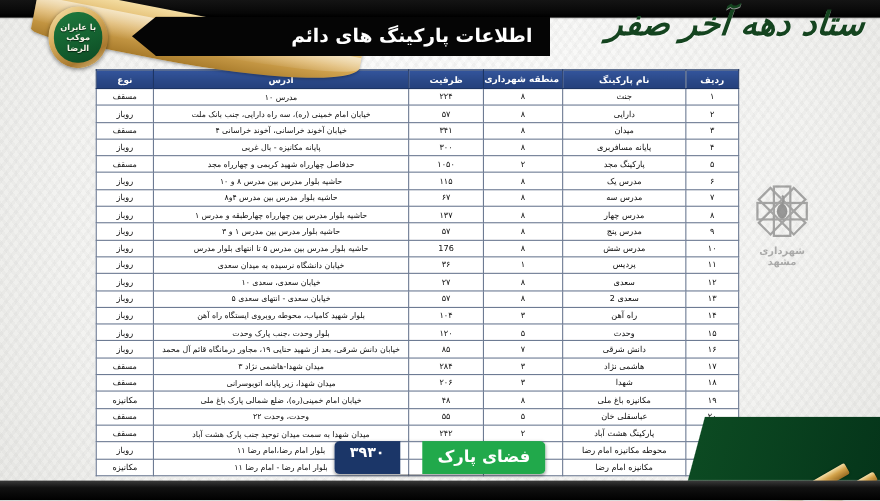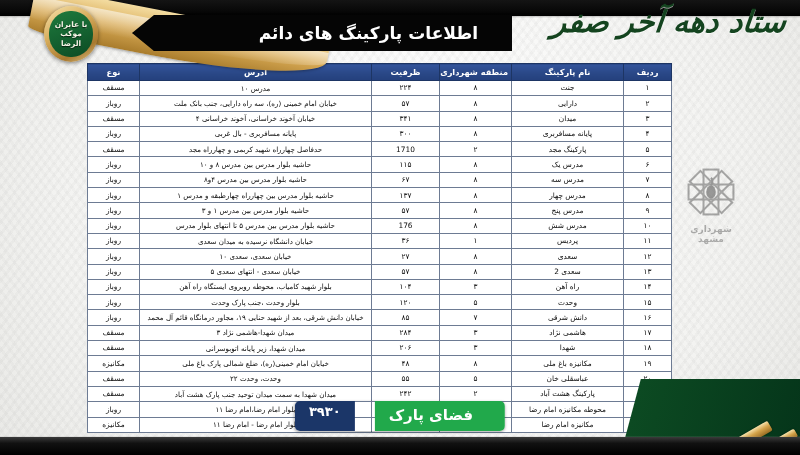--- a/index.html
+++ b/index.html
@@ -92,26 +92,26 @@
     overflow:hidden;
   }
   .emblem .inner-txt{
     color:#f5f2e6;font-size:7.5px;line-height:1.25;text-align:center;
     font-weight:bold;letter-spacing:.2px;
     text-shadow:0 1px 1px rgba(0,0,0,.6);
   }
 
   
   .title-banner{
-    position:absolute;left:132px;top:15px;width:380px;height:36px;z-index:7;
+    position:absolute;left:120px;top:15px;width:380px;height:36px;z-index:7;
     background:#050505;
     border-radius:4px 0 0 4px;
     clip-path:polygon(0 0, 100% 0, 100% 100%, 22px 100%, 0 50%, 22px 0);
     display:flex;align-items:center;justify-content:flex-start;
-    padding-right:34px;box-sizing:border-box;
+    padding-right:16px;box-sizing:border-box;
     box-shadow:0 2px 6px rgba(0,0,0,.35);
   }
   .title-banner .t{
     color:#ffffff;font-size:17px;font-weight:bold;letter-spacing:.3px;
     white-space:nowrap;
   }
 
   
   .calligraphy{
     position:absolute;right:14px;top:4px;z-index:7;
@@ -175,21 +175,21 @@
   
   .footer-badge{
     position:absolute;left:50%;transform:translateX(-50%);
     top:401px;z-index:8;display:flex;align-items:stretch;
     border-radius:5px;overflow:hidden;
     box-shadow:0 1px 3px rgba(0,0,0,.35);
   }
   .fb-label{
     background:#21a94b;color:#ffffff;
     font-size:15px;font-weight:bold;
-    padding:3px 32px 5px 14px;display:flex;align-items:center;margin-left:20px;
+    padding:3px 14px 5px 14px;display:flex;align-items:center;margin-left:20px;
   }
   .fb-value{
     background:#1b3668;color:#ffffff;
     font-size:13px;font-weight:bold;
     padding:3px 14px 12px 14px;display:flex;align-items:center;
     letter-spacing:1px;
   }
 </style>
 </head>
 <body>
@@ -279,28 +279,28 @@
             <td class="zone">۸</td>
             <td class="cap">۳۴۱</td>
             <td class="addr">خیابان آخوند خراسانی، آخوند خراسانی ۴</td>
             <td>مسقف</td>
           </tr>
           <tr>
             <td class="radif">۴</td>
             <td>پایانه مسافربری</td>
             <td class="zone">۸</td>
             <td class="cap">۳۰۰</td>
-            <td class="addr">پایانه مسافربری - بال غربی</td>
+            <td class="addr">پایانه مکانیزه - بال غربی</td>
             <td>روباز</td>
           </tr>
           <tr>
             <td class="radif">۵</td>
             <td>پارکینگ مجد</td>
             <td class="zone">۲</td>
-            <td class="cap">1710</td>
+            <td class="cap">۱۰۵۰</td>
             <td class="addr">حدفاصل چهارراه شهید کربمی و چهارراه مجد</td>
             <td>مسقف</td>
           </tr>
           <tr>
             <td class="radif">۶</td>
             <td>مدرس یک</td>
             <td class="zone">۸</td>
             <td class="cap">۱۱۵</td>
             <td class="addr">حاشیه بلوار مدرس بین مدرس ۸ و ۱۰</td>
             <td>روباز</td>

